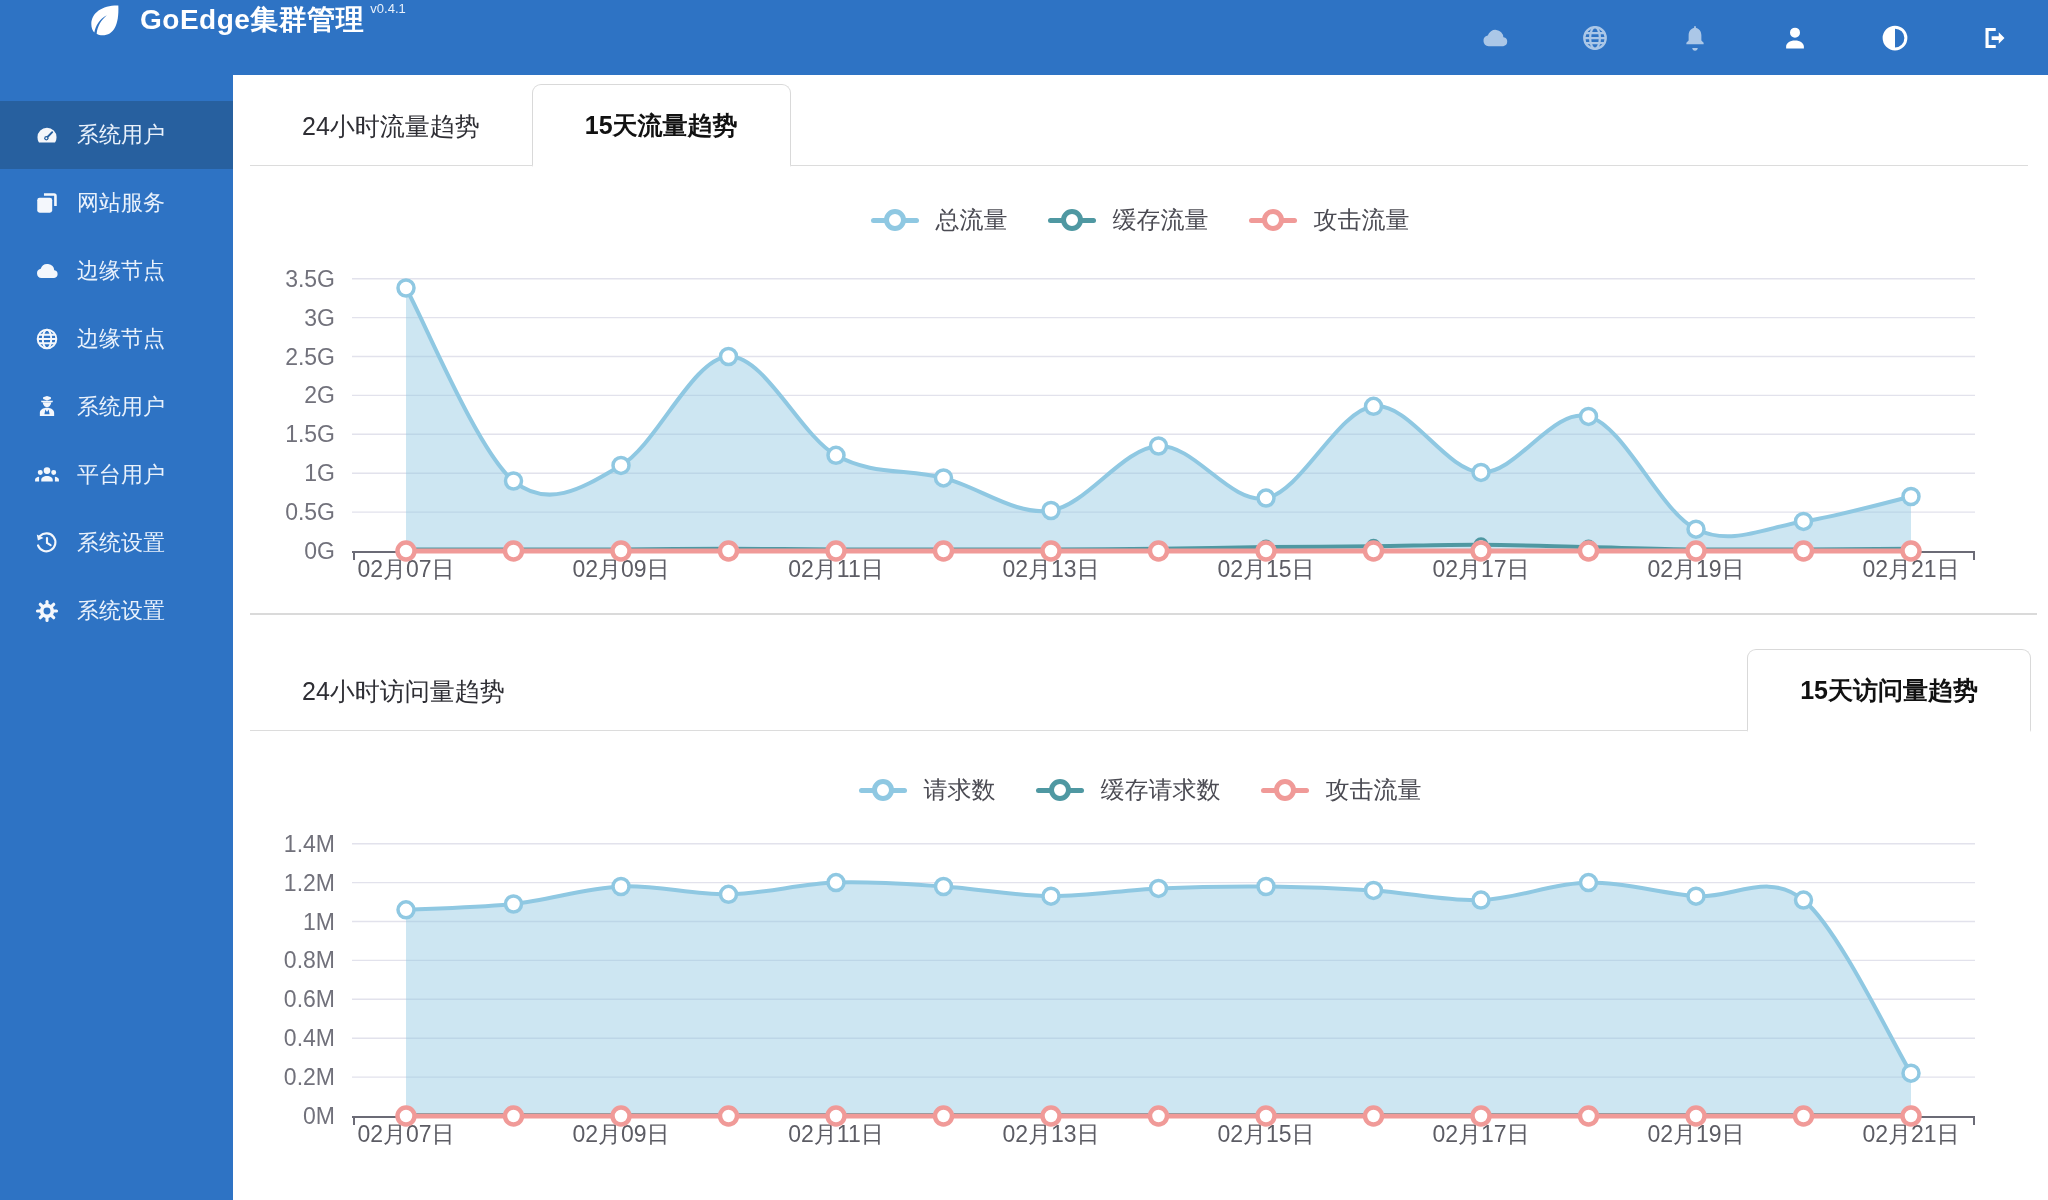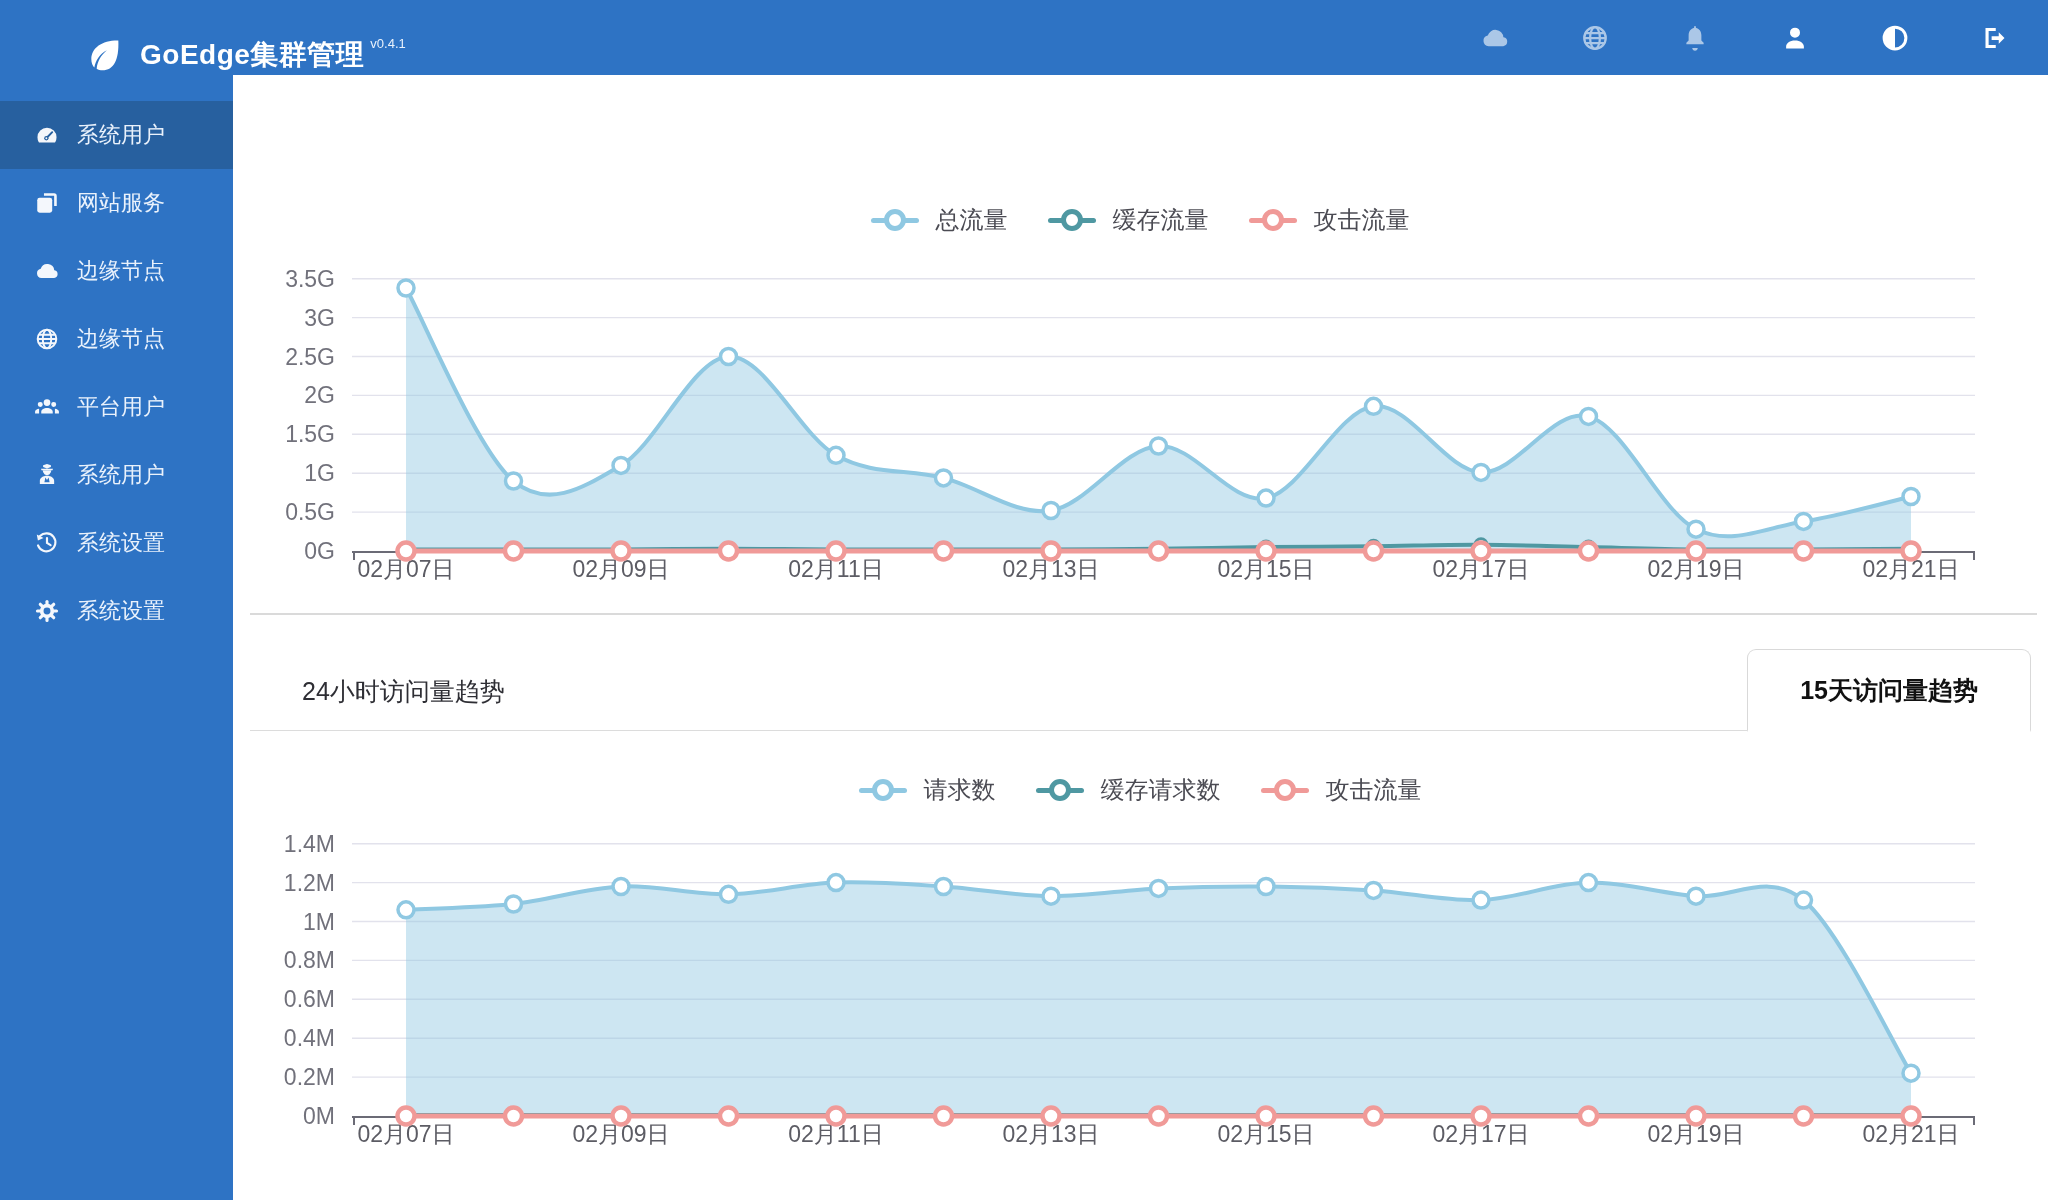--- a/index.html
+++ b/index.html
@@ -1,19 +1,19 @@
 <!DOCTYPE html>
 <html><head>
 <meta charset="utf-8">
 <style>
   html,body{margin:0;padding:0;background:#fff;}
   #app{position:relative;width:2048px;height:1200px;overflow:hidden;
        font-family:"Liberation Sans","DejaVu Sans",sans-serif;background:#fff;}
   
-  #hdr{position:absolute;left:0;top:0;width:2048px;height:75px;display:flex;align-items:flex-end;}
+  #hdr{position:absolute;left:0;top:0;width:2048px;height:75px;display:flex;align-items:flex-start;}
   .brand{display:flex;align-items:flex-start;margin-left:84px;align-items:center;}
   .brand-icon{width:40px;height:40px;display:inline-flex;color:#fff;margin-right:16px;}
   .brand-icon svg{width:40px;height:40px;}
   .brand-title{color:#fff;font-size:28px;font-weight:bold;letter-spacing:.5px;}
   .brand-ver{color:#e8f1fb;font-size:13px;font-weight:400;margin-left:6px;position:relative;top:-12px;}
   #hicons{position:absolute;right:24px;top:0;height:75px;display:flex;align-items:center;gap:70px;padding-right:14px;}
   .hicon{width:30px;height:30px;color:#fff;cursor:pointer;display:inline-flex;}
   .hicon svg{width:30px;height:30px;}
   .hicon.dim{opacity:.6;}
   
@@ -131,32 +131,32 @@
               <ellipse cx="12" cy="12" rx="3.9" ry="8.6"></ellipse>
               <path d="M3.5 12h17M4.7 8h14.6M4.7 16h14.6"></path>
             </g>
           </svg>
         </span>
         <span>边缘节点</span>
       </div>
       <div class="side-item">
         <span class="sicon">
           <svg viewBox="0 0 24 24" fill="currentColor">
+            <path d="M12 1.8 8.4 3v1.7L12 5.9l3.6-1.2V3zM6.5 6.2h11l-.4 1.4H6.9zM8 7.9h8l-.6 1.9a3.6 3.6 0 0 1-6.8 0zM12 12.6c-3.7 0-6.6 2.1-6.6 4.7v2.9h13.2v-2.9c0-2.6-2.9-4.7-6.6-4.7zm-1.5 1.6 1.5 2.3 1.5-2.3.9 4.6h-4.8z"></path>
+          </svg>
+        </span>
+        <span>系统用户</span>
+      </div>
+      <div class="side-item">
+        <span class="sicon">
+          <svg viewBox="0 0 24 24" fill="currentColor">
             <path d="M12 11a3.1 3.1 0 1 0-3.1-3.1A3.1 3.1 0 0 0 12 11zM5.8 11.9a2.3 2.3 0 1 0-2.3-2.3 2.3 2.3 0 0 0 2.3 2.3zm12.4 0a2.3 2.3 0 1 0-2.3-2.3 2.3 2.3 0 0 0 2.3 2.3zM12 12.9c-2.9 0-5.3 1.6-5.3 3.5v1.7h10.6v-1.7c0-1.9-2.4-3.5-5.3-3.5zM4.7 13.5C2.8 13.7 1 14.8 1 16.2v1.9h3.7zM19.3 13.5v4.6H23v-1.9c0-1.4-1.8-2.5-3.7-2.7z"></path>
           </svg>
         </span>
         <span>平台用户</span>
-      </div>
-      <div class="side-item">
-        <span class="sicon">
-          <svg viewBox="0 0 24 24" fill="currentColor">
-            <path d="M12 1.8 8.4 3v1.7L12 5.9l3.6-1.2V3zM6.5 6.2h11l-.4 1.4H6.9zM8 7.9h8l-.6 1.9a3.6 3.6 0 0 1-6.8 0zM12 12.6c-3.7 0-6.6 2.1-6.6 4.7v2.9h13.2v-2.9c0-2.6-2.9-4.7-6.6-4.7zm-1.5 1.6 1.5 2.3 1.5-2.3.9 4.6h-4.8z"></path>
-          </svg>
-        </span>
-        <span>系统用户</span>
       </div>
       <div class="side-item">
         <span class="sicon">
           <svg viewBox="0 0 24 24" fill="currentColor">
             <g fill="none" stroke="currentColor" stroke-width="2" stroke-linecap="round">
               <path d="M5.5 5.6a8.3 8.3 0 1 1-1.8 8.7"></path>
               <path d="M12 7.4V12l3.3 2"></path>
             </g>
             <path d="M2.6 4.2l1 5.6 5.2-2.3z"></path>
           </svg>
@@ -179,20 +179,25 @@
                 <line x1="7.8" y1="16.2" x2="5.8" y2="18.2"></line>
               </g>
             </g>
           </svg>
         </span>
         <span>系统设置</span>
       </div>
     </nav>
 
   <main id="main">
+      <div class="tabbar" style="top: 10px;">
+        <div class="bline"></div>
+        <div class="tab">24小时流量趋势</div>
+        <div class="tab active">15天流量趋势</div>
+      </div>
       <div class="legend" style="top: 130px;">
         <span class="lg-item">
           <span class="lg-mark">
             <span class="bar" style="background: rgb(143, 200, 226);"></span>
             <span class="dot" style="border-color: rgb(143, 200, 226);"></span>
           </span>
           <span class="lg-label">总流量</span>
         </span>
         <span class="lg-item">
           <span class="lg-mark">

